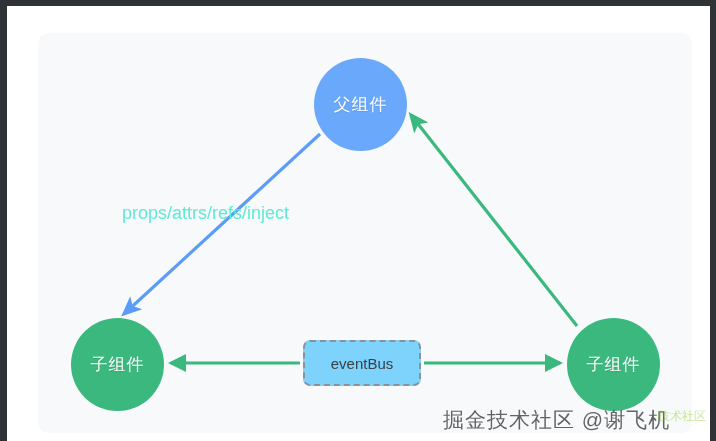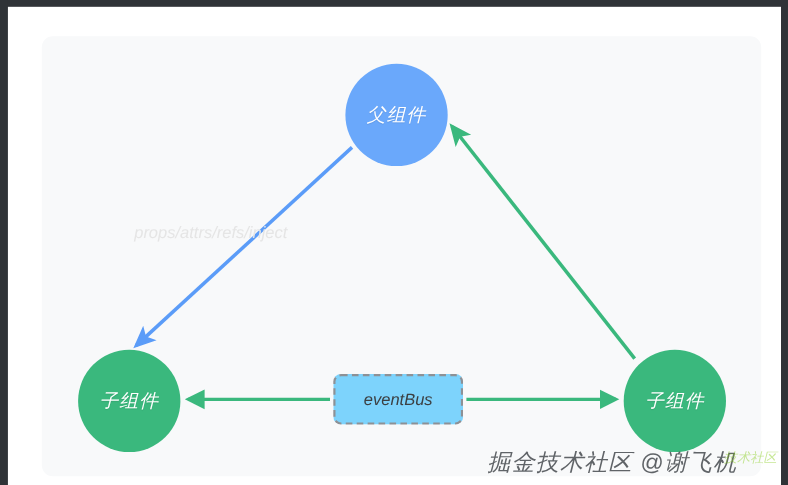--- a/index.html
+++ b/index.html
@@ -17,21 +17,20 @@
     position: relative;
     width: 716px;
     height: 441px;
     background: #2b2f33;
     box-sizing: border-box;
     border-top: 6px solid #2f3337;
     border-left: 7px solid #2f3337;
     border-right: 6px solid #2f3337;
     border-bottom: 0;
     overflow: hidden;
-    font-style: italic;
   }
   .page-white {
     position: absolute;
     left: 0;
     top: 0;
     right: 0;
     bottom: 0;
     background: #ffffff;
   }
   .canvas-panel {
@@ -94,22 +93,22 @@
     background: #7dd3fc;
     display: flex;
     align-items: center;
     justify-content: center;
     color: #3c4043;
     font-size: 15px;
     box-sizing: border-box;
   }
   .edge-label {
     position: absolute;
-    color: #e5e5e5;
-    font-size: 15px;
+    color: #5eead4;
+    font-size: 18px;
     white-space: nowrap;
   }
   .label-left {
     left: 115px;
     top: 197px;
   }
   .label-right {
     left: 413px;
     top: 197px;
   }

